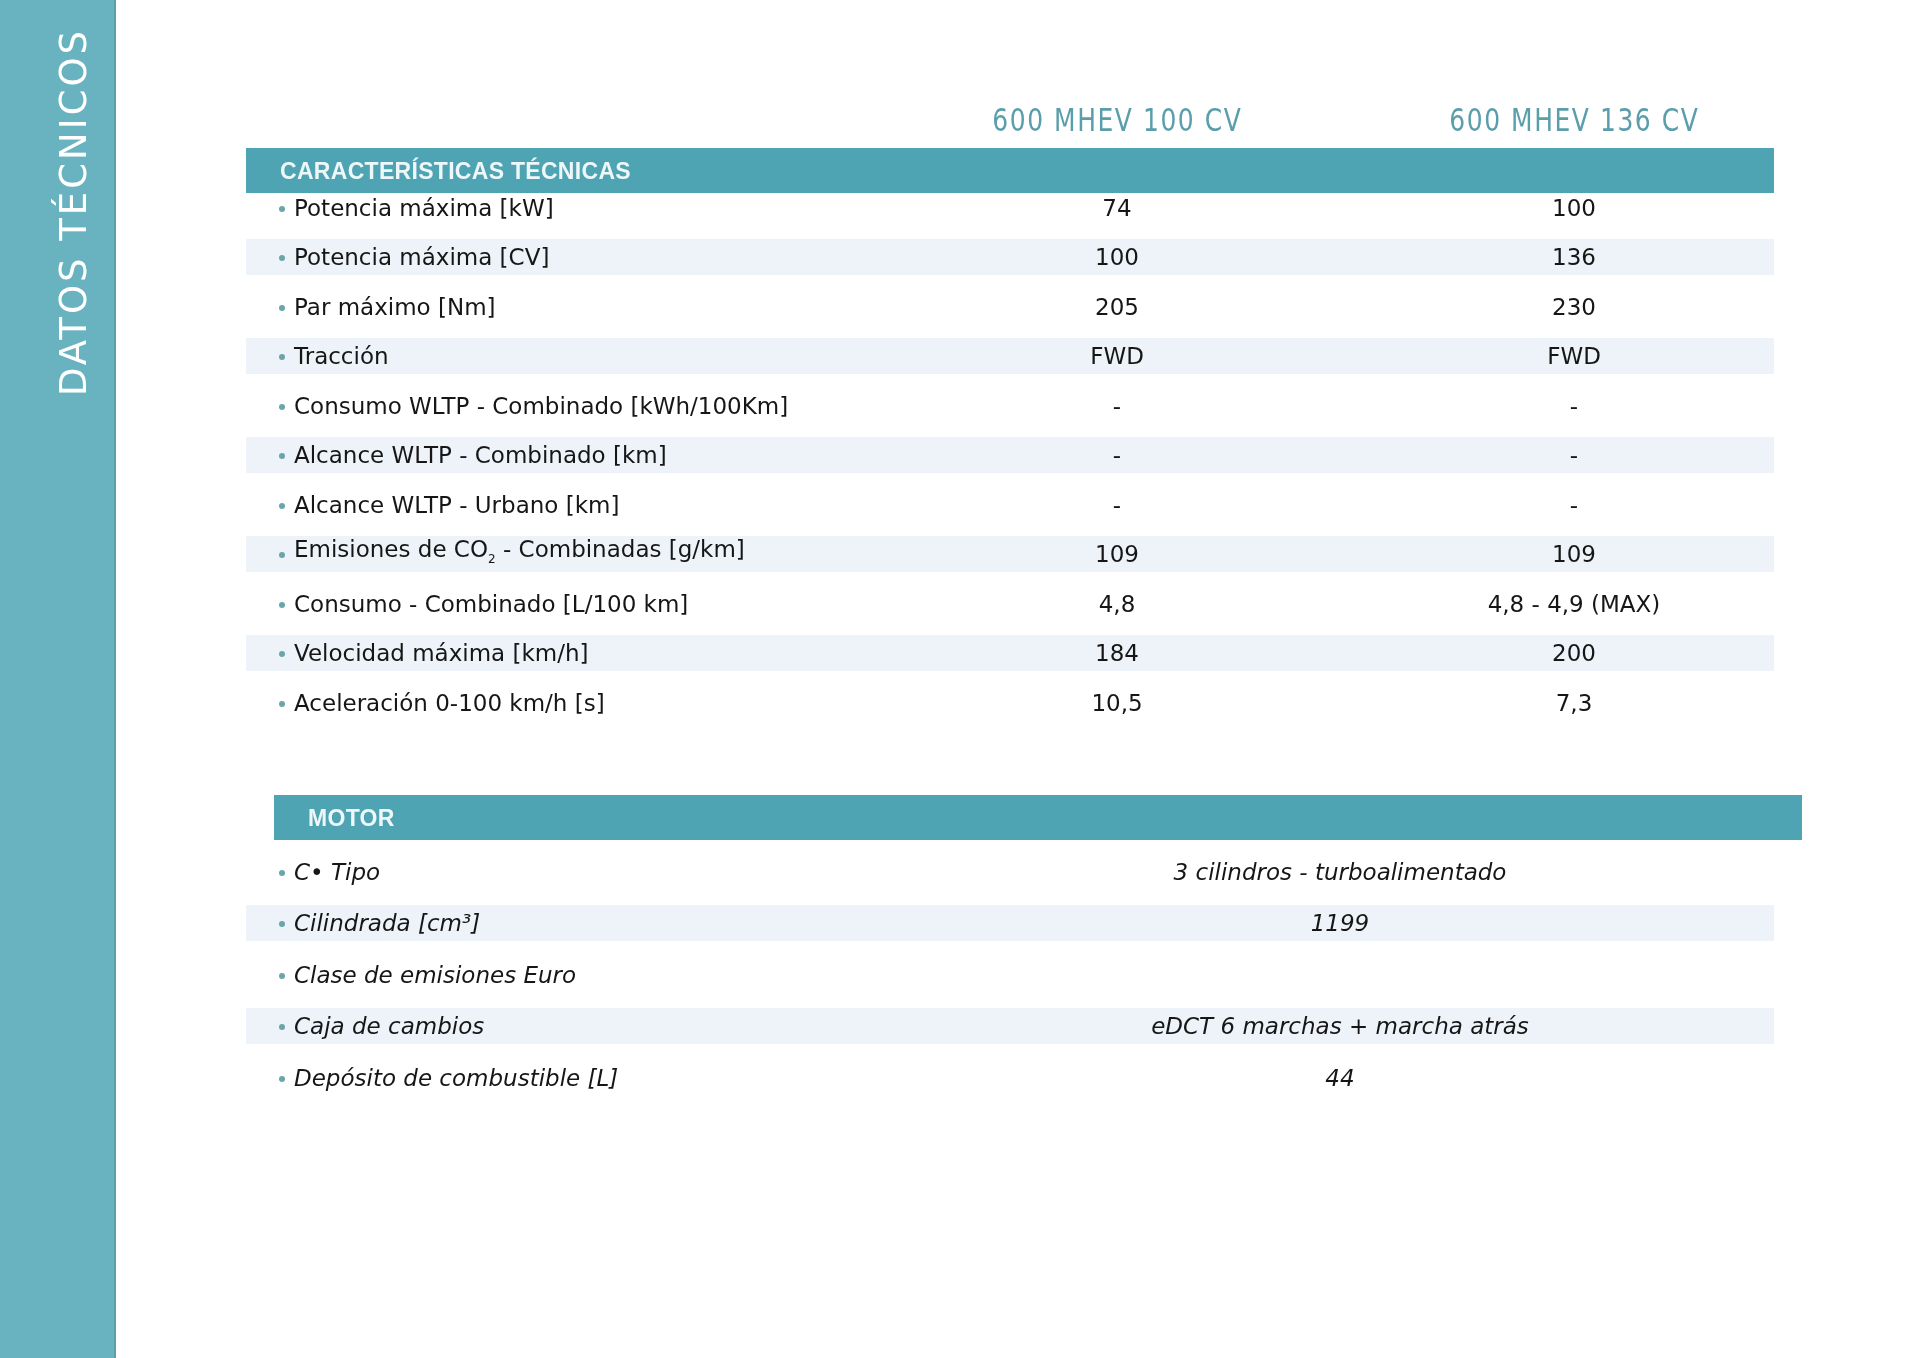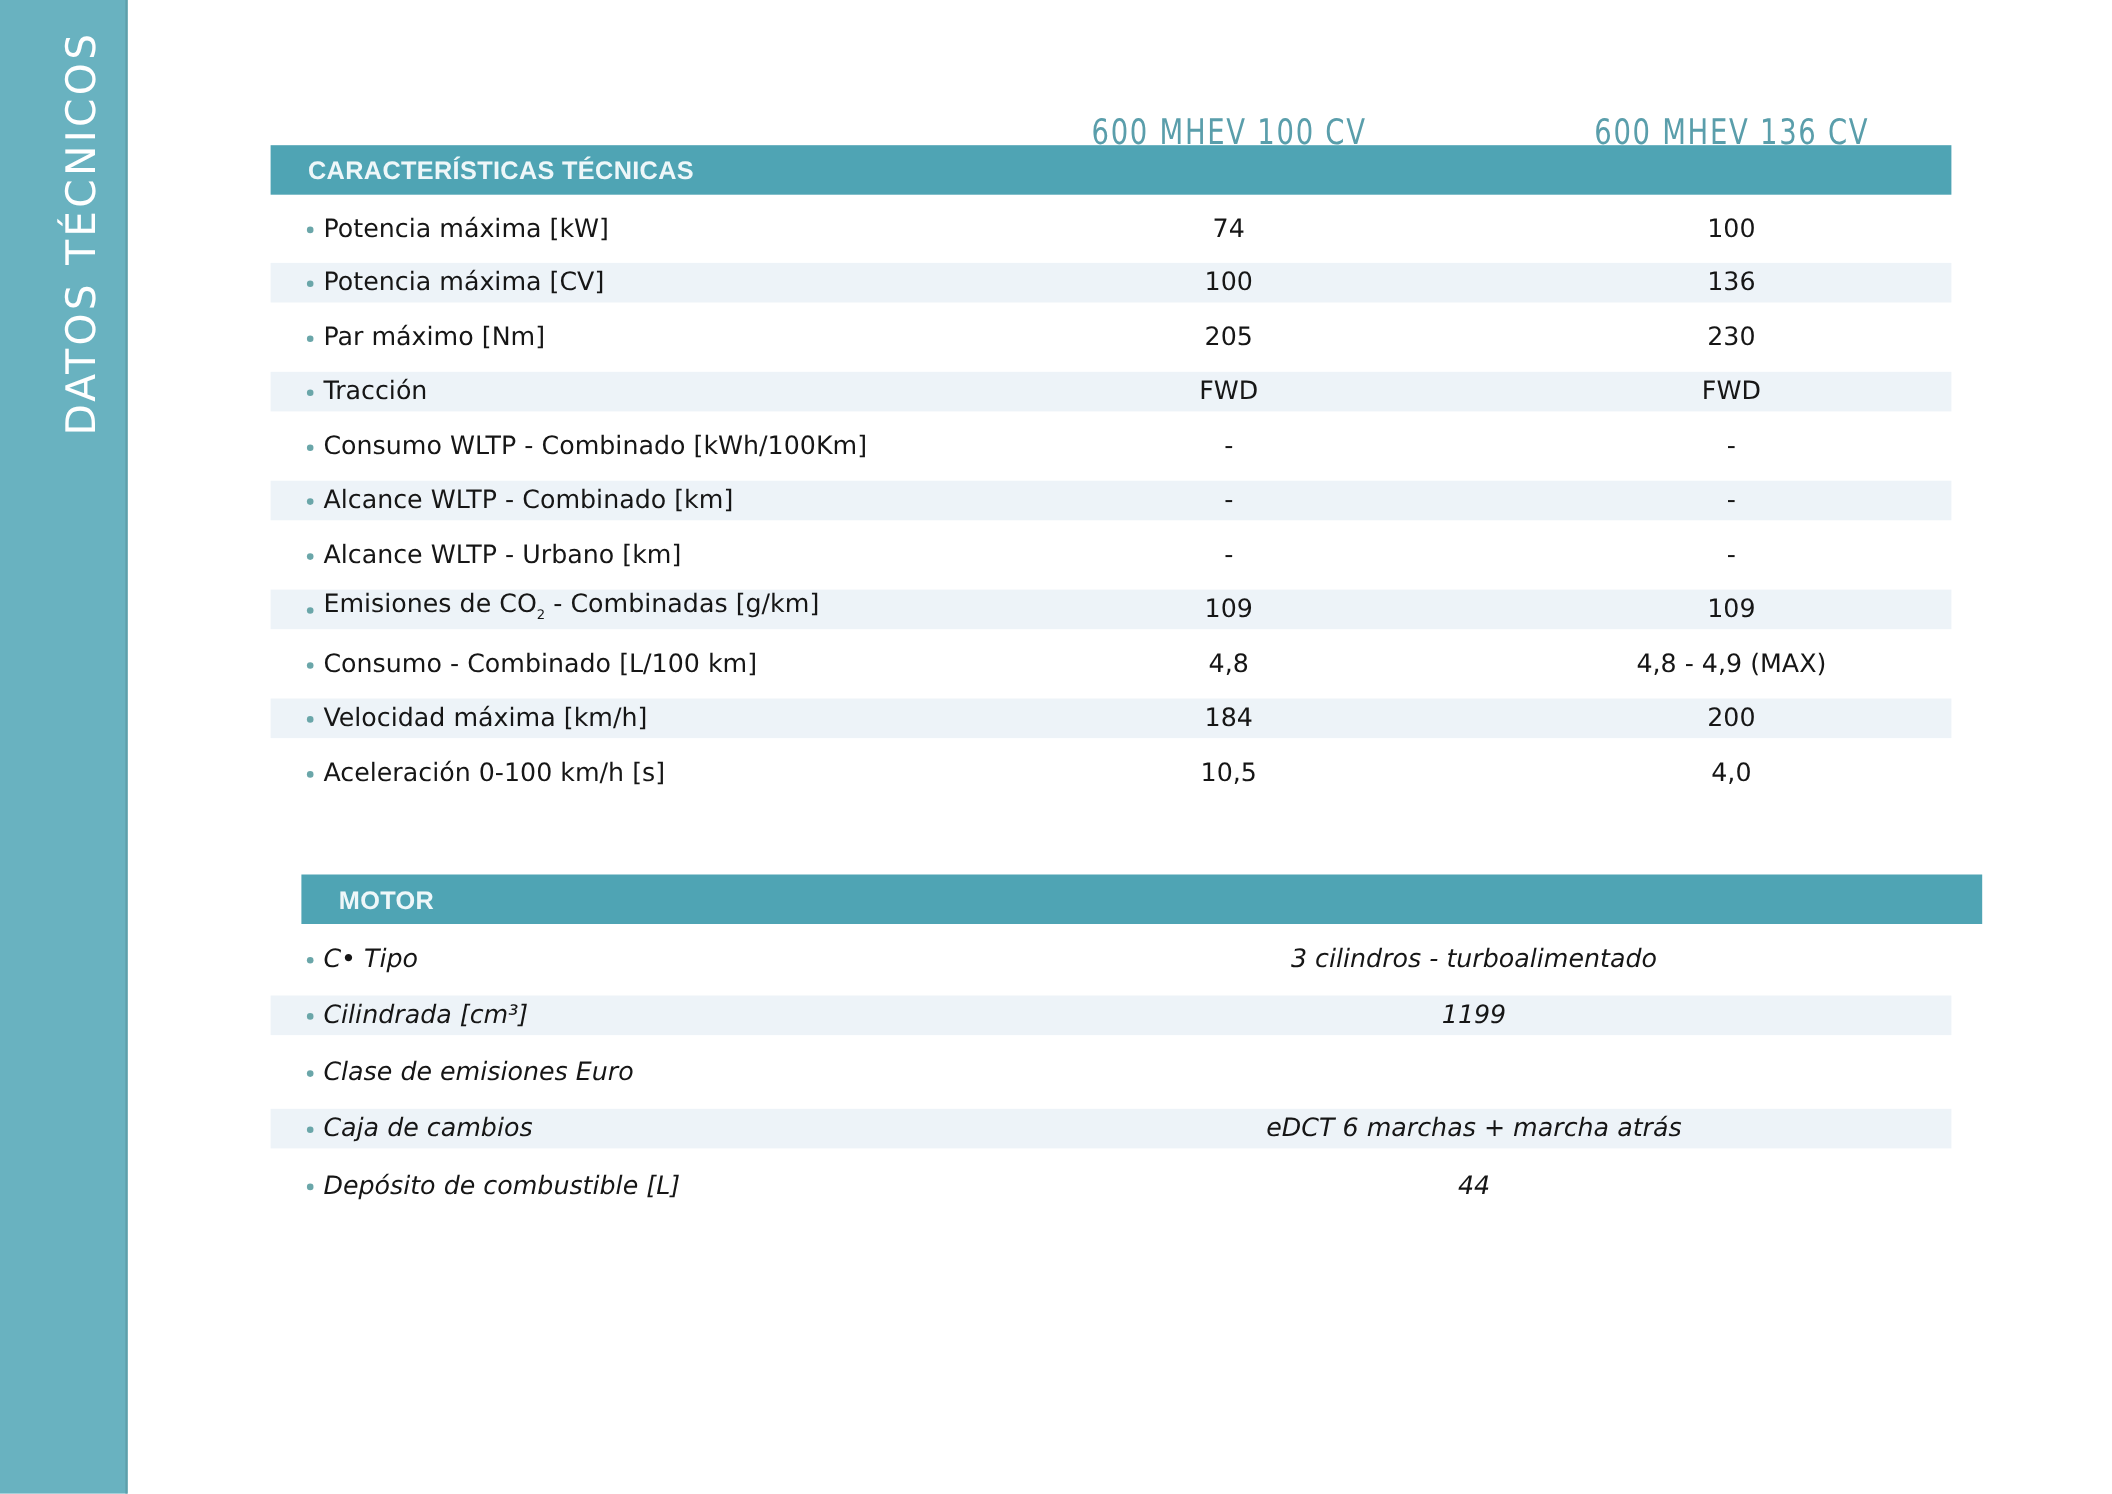--- a/index.html
+++ b/index.html
@@ -33,21 +33,21 @@
 
   .band {
     position: absolute; left: 246px; width: 1528px; height: 45px;
     background: #4fa4b4; z-index: 2;
   }
   .band-label {
     position: absolute; left: 34px; top: 10px;
     font-family: "Liberation Sans", sans-serif; font-weight: bold;
     font-size: 23px; color: #eef7f9; letter-spacing: 0.3px; white-space: nowrap;
   }
-  .band-1 { top: 132px; }
+  .band-1 { top: 148px; }
   .band-2 { top: 795px; margin-left: 28px; }
 
   .table { position: absolute; left: 246px; width: 1528px; }
   .table-1 { top: 183px; }
   .table-2 { top: 846px; font-style: italic; }
 
   .row { position: relative; width: 1528px; }
   .table-1 .row { height: 49.5px; }
   .table-2 .row { height: 51.5px; }
   .row.striped::before {
@@ -143,21 +143,21 @@
   <div class="row striped">
     <span class="bullet"></span>
     <span class="cell label">Velocidad máxima [km/h]</span>
     <span class="cell val val-1">184</span>
     <span class="cell val val-2">200</span>
   </div>
   <div class="row">
     <span class="bullet"></span>
     <span class="cell label">Aceleración 0-100 km/h [s]</span>
     <span class="cell val val-1">10,5</span>
-    <span class="cell val val-2">4,0</span>
+    <span class="cell val val-2">7,3</span>
   </div>
 </div>
 
 <div class="band band-2">
   <span class="band-label">MOTOR</span>
 </div>
 
 <div class="table table-2">
   <div class="row">
     <span class="bullet"></span>

